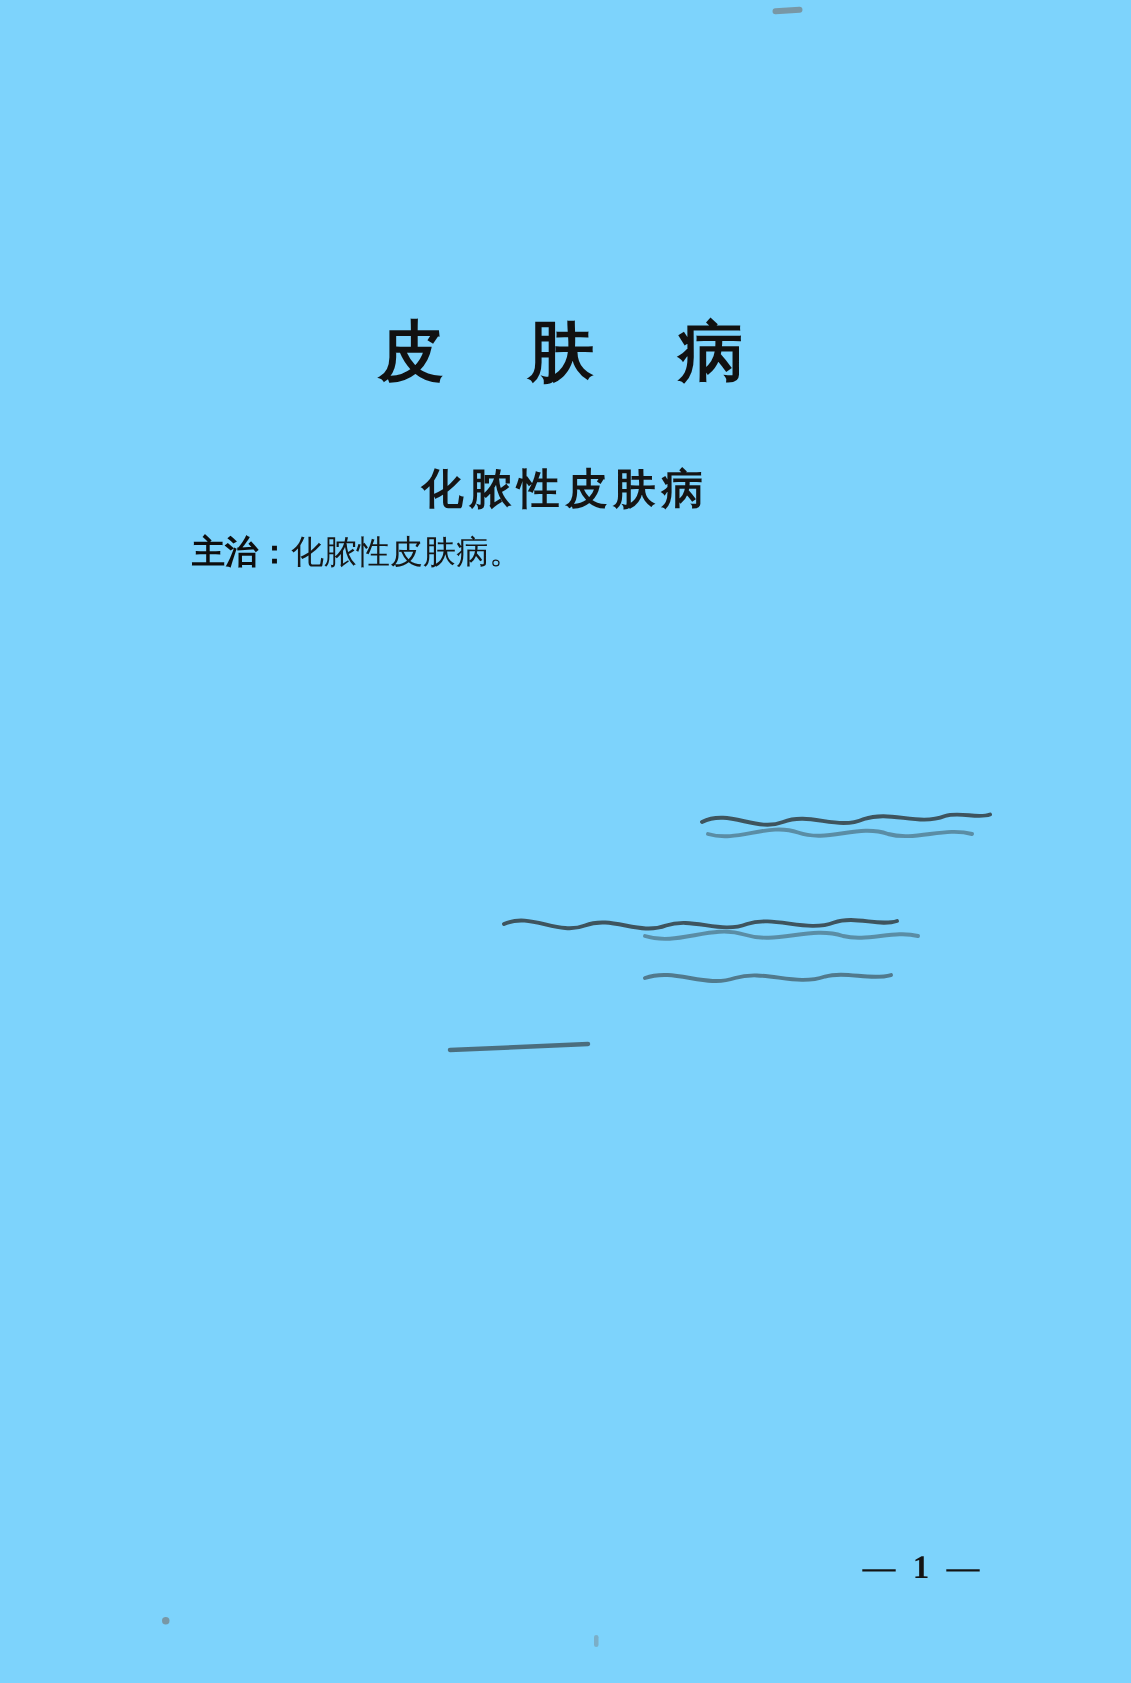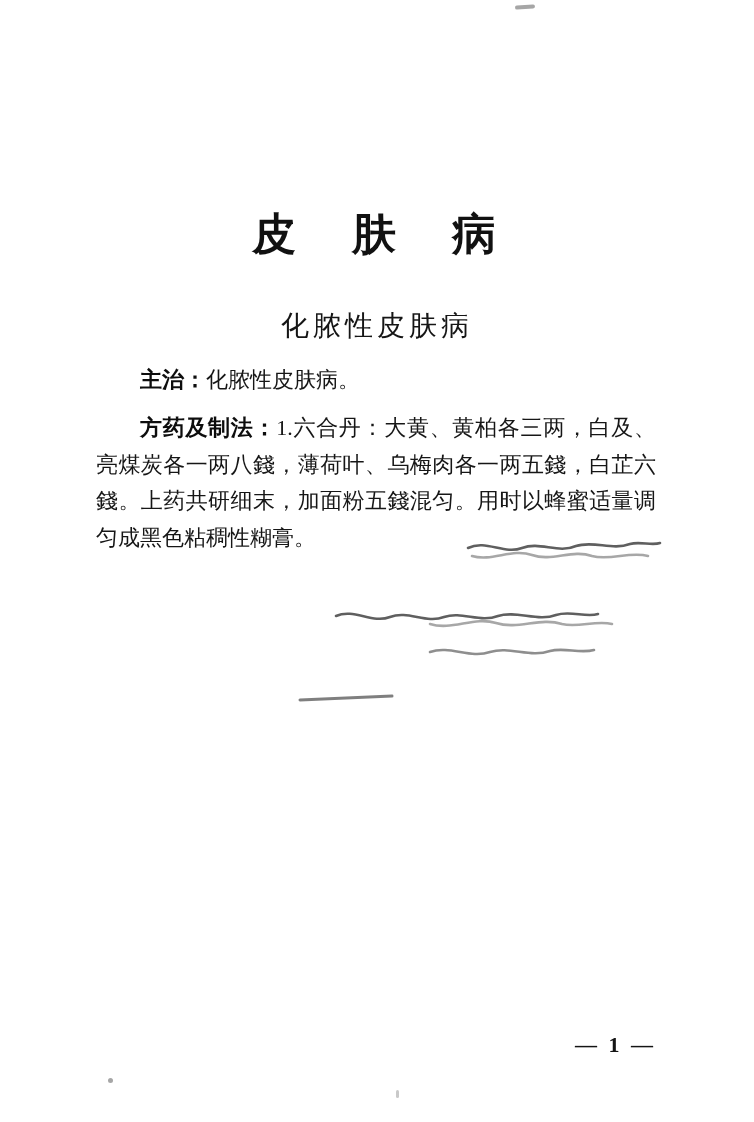--- a/index.html
+++ b/index.html
@@ -5,21 +5,21 @@
   html, body {
     margin: 0;
     padding: 0;
     background: #e8e8e8;
   }
   .page {
     position: relative;
     width: 754px;
     height: 1122px;
     margin: 0 auto;
-    background: #ffffff;
+    background: #7dd3fc;
     overflow: hidden;
     font-family: "Liberation Serif", "DejaVu Serif", serif;
     color: #1a1a1a;
   }
   .book-title {
     position: absolute;
     top: 176px;
     left: 0;
     width: 100%;
     text-align: center;
@@ -28,37 +28,37 @@
     letter-spacing: 6px;
     color: #111;
   }
   .section-title {
     position: absolute;
     top: 284px;
     left: 0;
     width: 100%;
     text-align: center;
     font-size: 28px;
-    font-weight: 400;
+    font-weight: 700;
     letter-spacing: 4px;
     color: #151515;
   }
   .body-text {
     position: absolute;
     top: 350px;
     left: 84px;
     width: 584px;
     font-size: 22px;
     line-height: 36.4px;
     text-align: justify;
     text-justify: inter-ideograph;
     color: #161616;
   }
   .body-text p {
-    margin: 12px;
+    margin: 0;
     padding: 0;
     text-indent: 2em;
   }
   .plabel {
     font-weight: bold;
     color: #0d0d0d;
   }
   .page-number {
     position: absolute;
     top: 1032px;
@@ -90,21 +90,20 @@
 <body>
 
 <div class="page">
 
   <h1 class="book-title">皮　肤　病</h1>
 
   <h2 class="section-title">化脓性皮肤病</h2>
 
   <div class="body-text">
     <p><b class="plabel">主治：</b><span>化脓性皮肤病。</span></p>
-    <p><b class="plabel">方药及制法：</b><span>1.六合丹：大黄、黄柏各三两，白及、亮煤炭各一两八錢，薄荷叶、乌梅肉各一两五錢，白芷六錢。上药共研细末，加面粉五錢混匀。用时以蜂蜜适量调匀成黑色粘稠性糊膏。</span></p>
   </div>
 
   <div class="page-number">— 1 —</div>
 
   <svg class="artifact-layer" viewBox="0 0 754 1122" xmlns="http://www.w3.org/2000/svg">
     <g stroke="#2a2a2a" stroke-width="2.6" fill="none" stroke-linecap="round" opacity="0.75">
       <path d="M468 548 c18,-9 36,7 54,0 c18,-7 36,6 54,-2 c18,-6 36,5 54,-2 c10,-3 22,2 30,-1"></path>
       <path d="M472 556 c20,6 40,-8 60,-1 c20,7 40,-6 60,1 c18,5 38,-5 56,0" opacity="0.55"></path>
       <path d="M336 616 c18,-8 36,8 54,1 c18,-7 36,7 54,0 c18,-6 36,6 54,-1 c18,-6 40,6 58,-1 c14,-5 30,3 42,-1"></path>
       <path d="M430 624 c22,7 44,-8 66,-1 c22,7 44,-6 66,1 c16,4 34,-4 50,0" opacity="0.55"></path>

